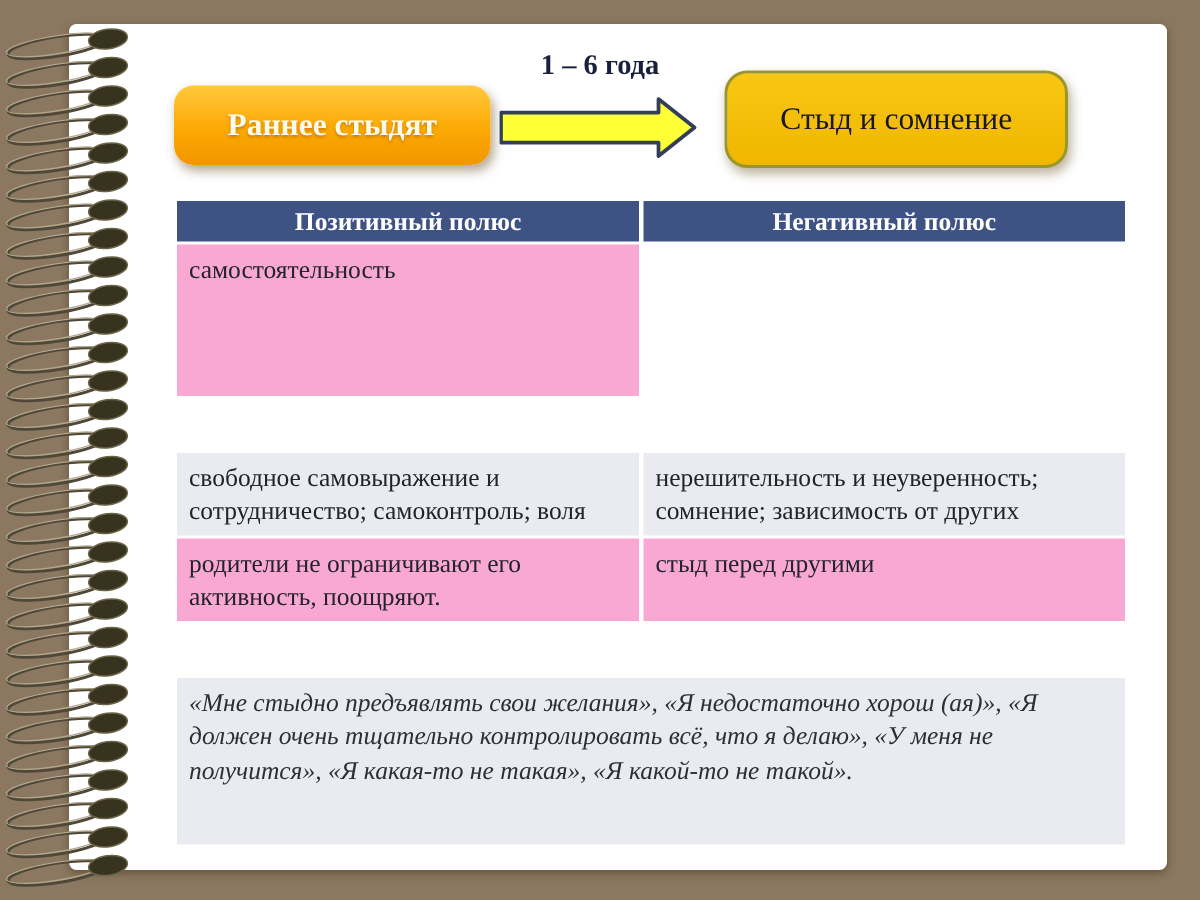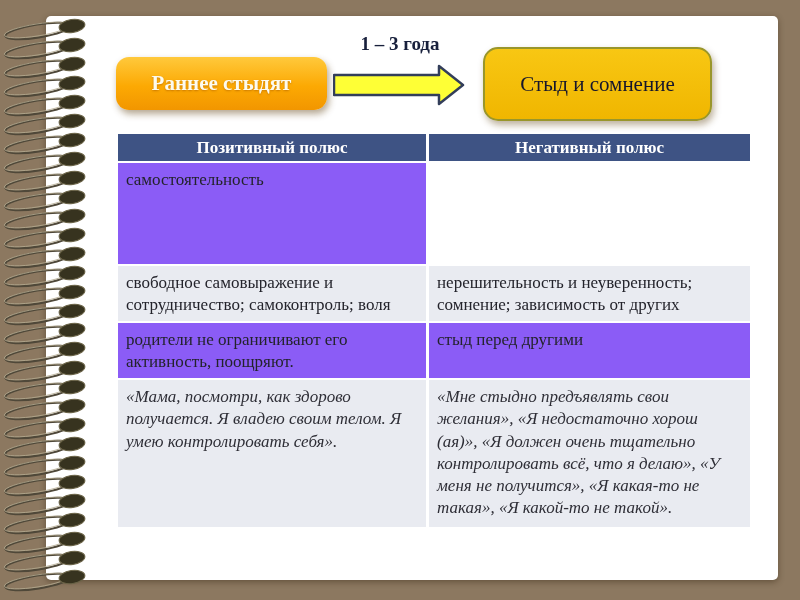--- a/index.html
+++ b/index.html
@@ -23,21 +23,21 @@
     display:flex; align-items:center; justify-content:center;
     color:#fdfbef; font-weight:bold; font-size:21px;
     text-shadow:0 1px 2px rgba(190,110,0,.8);
   }
   .age-label {
     position:absolute; left:330px; top:33px; width:140px; text-align:center;
     font-weight:bold; font-size:19px; color:#18203c;
   }
   .arrow-svg { position:absolute; left:333px; top:64px; }
   .outcome-box {
-    position:absolute; left:483px; top:47px; width:229px; height:74px;
+    position:absolute; left:483px; top:47px; width:229px; height:65px;
     box-sizing:border-box; border-radius:15px;
     background:linear-gradient(180deg,#f8c713 0%,#f0b600 100%);
     border:2px solid #99962b;
     box-shadow:2px 4px 7px rgba(90,60,10,.4);
     display:flex; align-items:center; justify-content:center;
     font-size:21px; color:#16162c;
   }
 
   .cmp-table {
     position:absolute; left:118px; top:134px; width:632px;
@@ -47,22 +47,22 @@
   .th {
     background:#3e5384; color:#ffffff; font-weight:bold; font-size:17px;
     height:27px; display:flex; align-items:center; justify-content:center;
   }
   .col-l { flex:0 0 308px; }
   .col-r { flex:1 1 auto; }
   .td {
     font-size:17px; line-height:1.3; color:#23232b;
     padding:6px 10px 5px 8px; box-sizing:border-box;
   }
-  .band-dark  .td { background:#8b5cf6; }
-  .band-light .td { background:#e9ebf1; }
+  .band-dark  .td { background:#f9a8d4; }
+  .band-light .td { background:#e9ebf1;margin-top:36px; }
   .r1 { min-height:101px; }
   .r2 { min-height:53px; }
   .r3 { min-height:50px; }
   .r4 { min-height:147px; }
   .quotes .td { font-style:italic; color:#2e2e36; }
 </style>
 </head>
 <body>
 
 <div class="page"></div>
@@ -217,21 +217,21 @@
       <ellipse cx="38" cy="582" rx="33" ry="6.5" transform="rotate(-9 38 582)" fill="none" stroke="#4f4839" stroke-width="2"></ellipse>
       <ellipse cx="37" cy="581" rx="33" ry="6" transform="rotate(-9 37 581)" fill="none" stroke="#b3a98f" stroke-width="0.8"></ellipse>
       <ellipse cx="72" cy="577" rx="13" ry="6.5" transform="rotate(-8 72 577)" fill="#37331f" stroke="#6b6448" stroke-width="1"></ellipse>
     </g>
   </svg>
 
 <div class="stage-box">
   <span>Раннее стыдят</span>
 </div>
 
-<div class="age-label">1 – 3 года</div>
+<div class="age-label">1 – 6 года</div>
 
 <svg class="arrow-svg" width="132" height="42" viewBox="0 0 132 42">
   <polygon points="1,11 106,11 106,2 130,21 106,40 106,31 1,31" fill="#feff36" stroke="#333e5a" stroke-width="2.5" stroke-linejoin="round"></polygon>
 </svg>
 
 <div class="outcome-box">
   <span>Стыд и сомнение</span>
 </div>
 
 <div class="cmp-table">
@@ -244,16 +244,15 @@
   </div>
   <div class="tr r2 band-light">
     <div class="td col-l">свободное самовыражение и сотрудничество; самоконтроль; воля</div>
     <div class="td col-r">нерешительность и неуверенность; сомнение; зависимость от других</div>
   </div>
   <div class="tr r3 band-dark">
     <div class="td col-l">родители не ограничивают его активность, поощряют.</div>
     <div class="td col-r">стыд перед другими</div>
   </div>
   <div class="tr r4 band-light quotes">
-    <div class="td col-l">«Мама, посмотри, как здорово получается. Я владею своим телом. Я умею контролировать себя».</div>
     <div class="td col-r">«Мне стыдно предъявлять свои желания», «Я недостаточно хорош (ая)», «Я должен очень тщательно контролировать всё, что я делаю», «У меня не получится», «Я какая-то не такая», «Я какой-то не такой».</div>
   </div>
 </div>
 
 </body></html>

